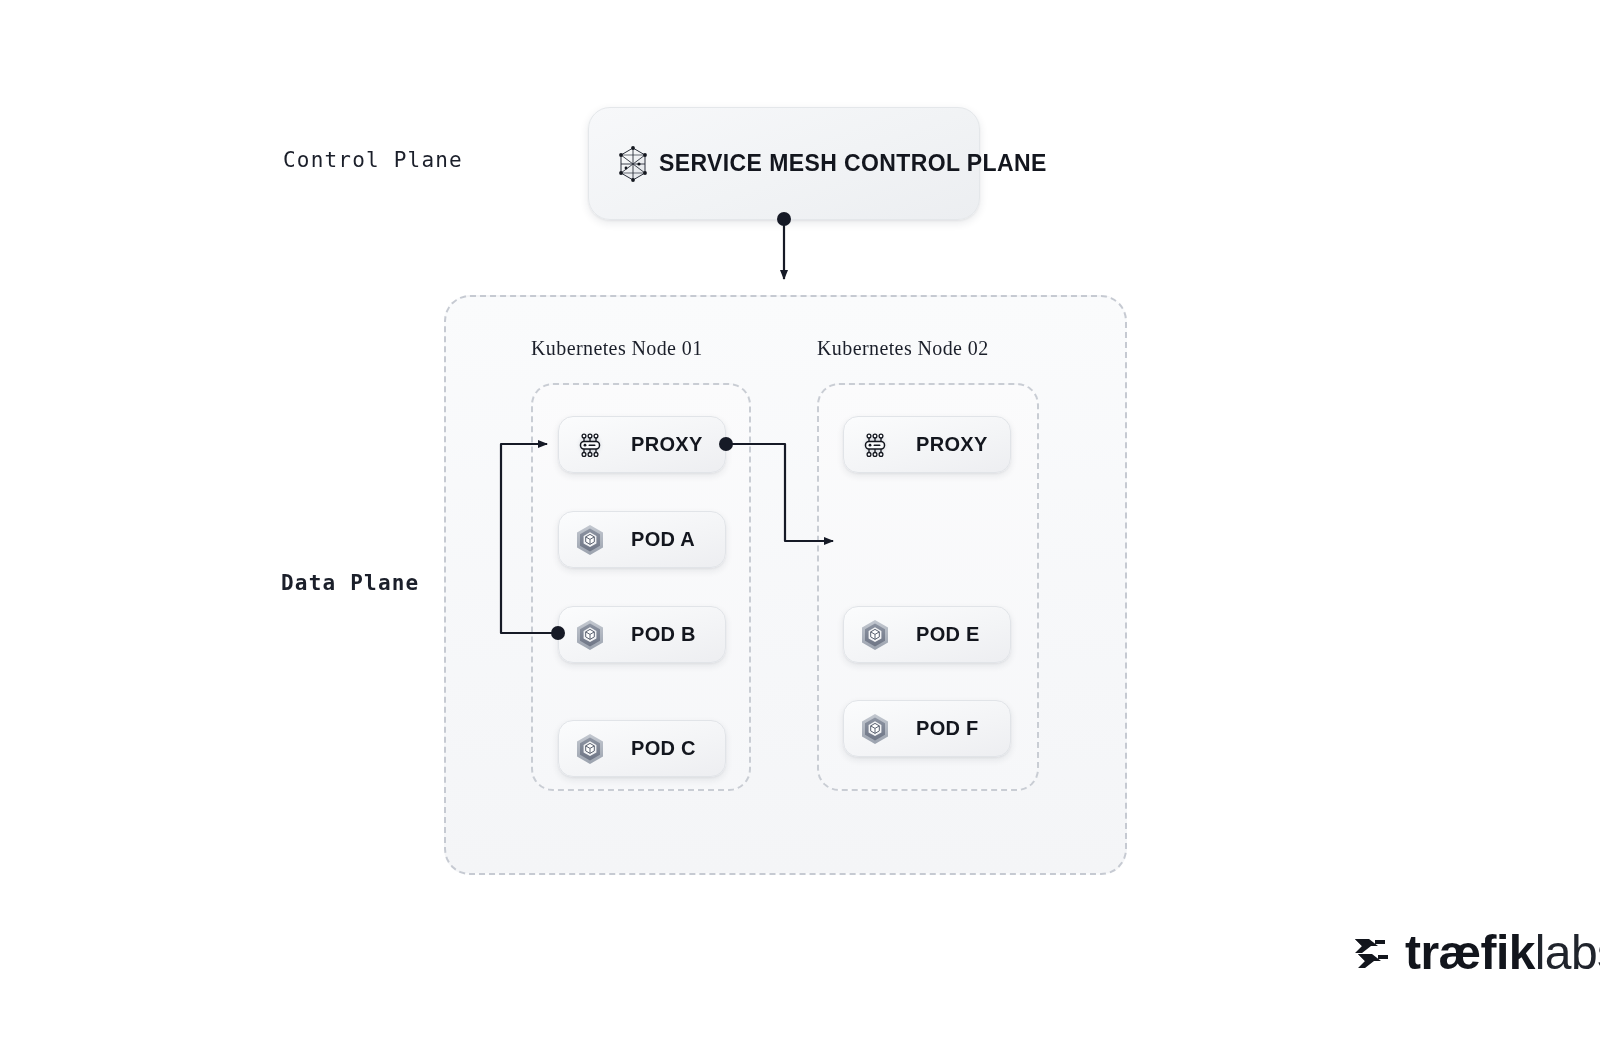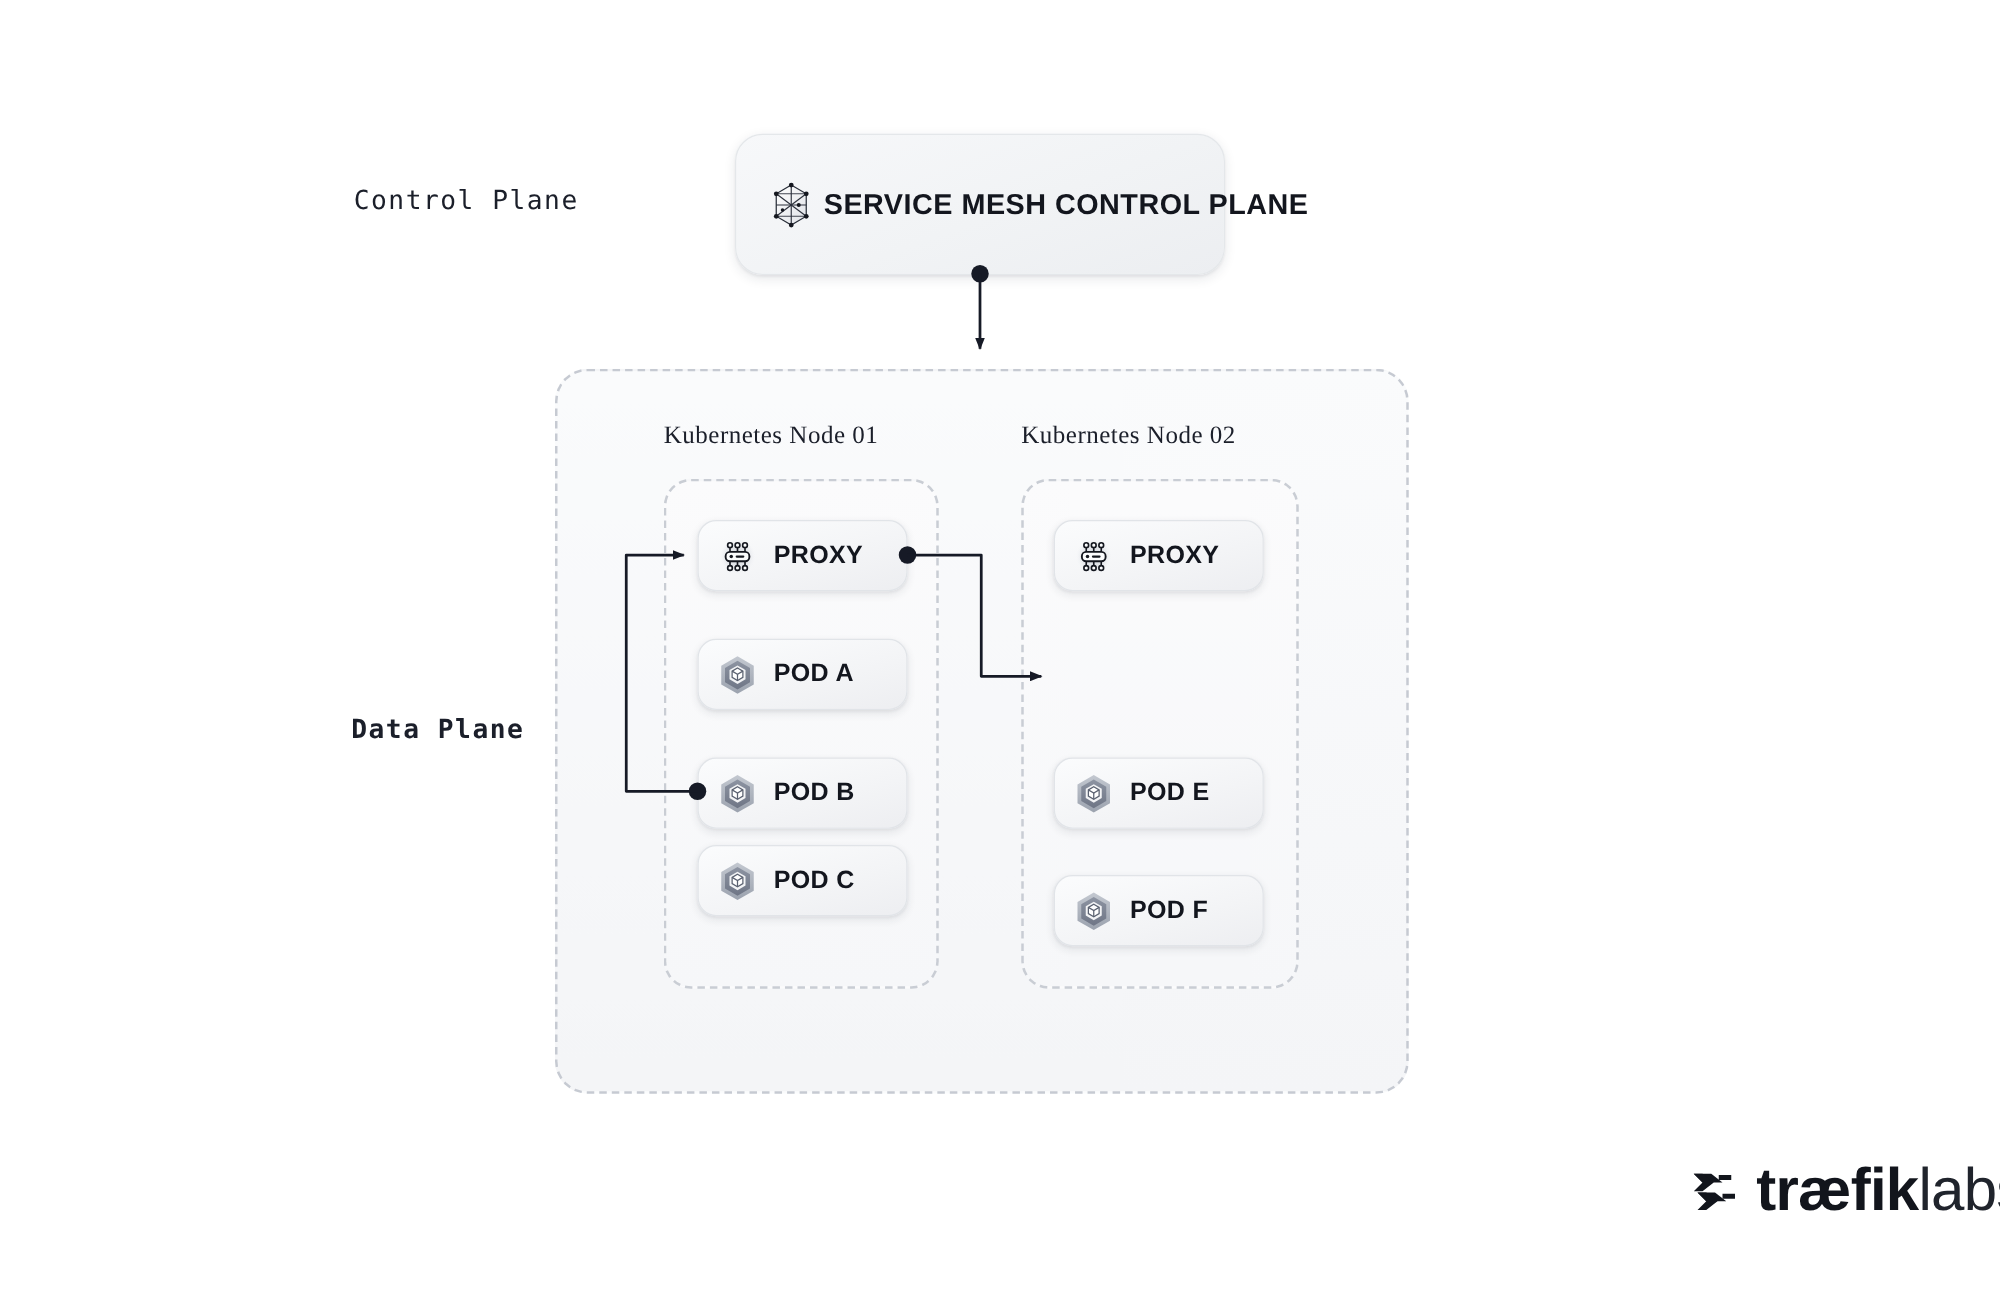--- a/index.html
+++ b/index.html
@@ -89,36 +89,36 @@
     position: absolute;
     width: 168px;
     height: 57px;
     border-radius: 15px;
     background: linear-gradient(165deg,#fbfcfd 0%, #f3f4f6 60%, #edeef1 100%);
     border: 1px solid #e1e4e8;
     box-shadow: 0 3px 7px rgba(33,40,55,0.09), 0 1px 2px rgba(33,40,55,0.05);
     display: flex;
     align-items: center;
     padding-left: 14px;
-    gap: 12px;
+    gap: 24px;
   }
   .item-card .item-label {
     font-size: 20px;
     font-weight: 700;
     letter-spacing: 0.3px;
     color: #13161e;
     white-space: nowrap;
   }
   .icon-wrap { display: flex; align-items: center; justify-content: center; }
 
   
   #card-proxy-01 { left: 558px; top: 416px; }
   #card-pod-a    { left: 558px; top: 511px; }
   #card-pod-b    { left: 558px; top: 606px; }
-  #card-pod-c    { left: 558px; top: 676px; }
+  #card-pod-c    { left: 558px; top: 720px; }
   
   #card-proxy-02 { left: 843px; top: 416px; }
   #card-pod-d    { left: 843px; top: 511px; }
   #card-pod-e    { left: 843px; top: 606px; }
   #card-pod-f    { left: 843px; top: 700px; text-align: center; }
 
   
   #connectors {
     position: absolute;
     left: 0; top: 0;

